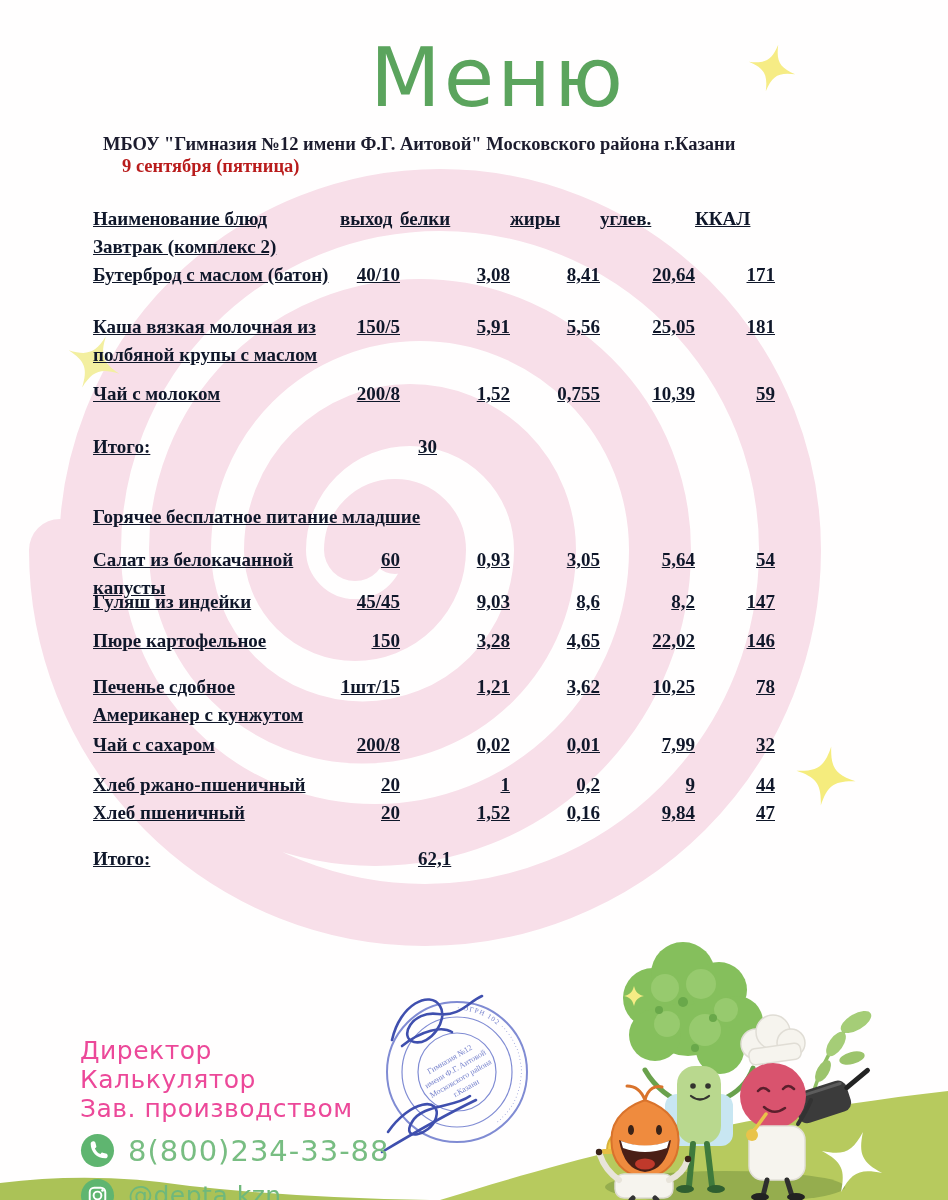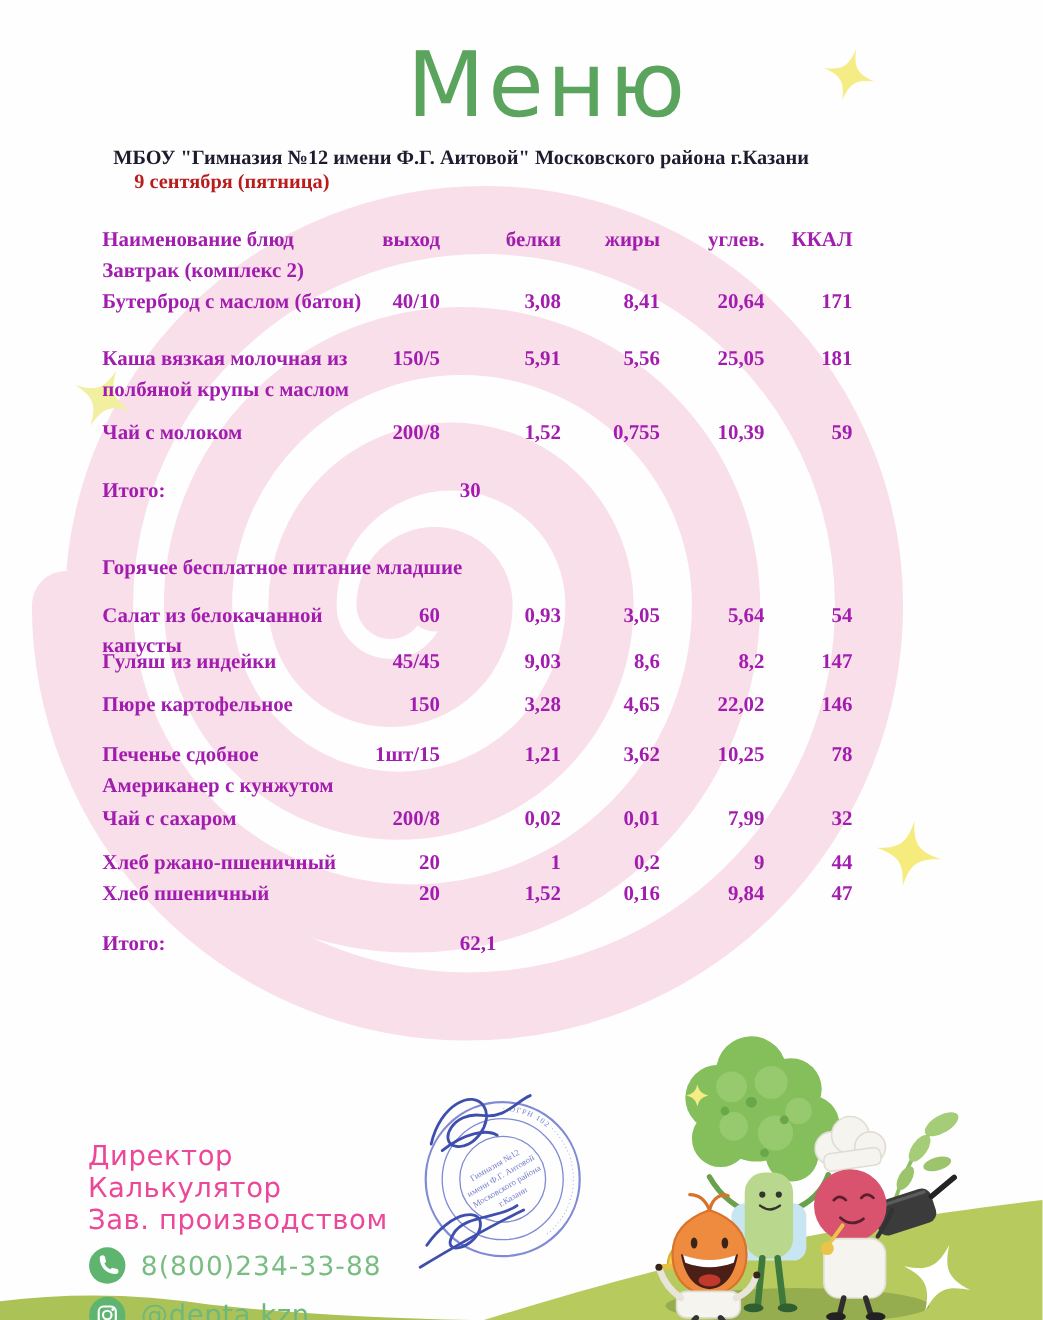--- a/index.html
+++ b/index.html
@@ -14,40 +14,40 @@
   #white-star{left:820px;top:1130px;z-index:3;}
   #stamp{left:372px;top:982px;z-index:4;}
   
   #title{left:0;right:0;top:30px;text-align:center;z-index:3;
          font-family:"DejaVu Sans",sans-serif;font-size:82px;font-weight:400;
          color:#5ba45d;letter-spacing:3px;padding-left:48px;}
   #school{left:103px;top:134px;z-index:3;font-size:18.5px;font-weight:700;color:#1c1c2e;}
   #date{left:122px;top:156px;z-index:3;font-size:18.5px;font-weight:700;color:#b91c1c;}
   
   #menu{left:93px;top:205px;width:695px;z-index:3;font-size:19px;font-weight:700;
-        color:#a21caf;}
+        color:#0f172a;text-decoration:underline;}
   .trow{display:grid;grid-template-columns:247px 60px 110px 90px 95px 80px;line-height:28px;}
   .trow .c{white-space:nowrap;}
   .trow .name{white-space:normal;padding-right:4px;}
   .trow .name.nowrap{white-space:nowrap;}
-  .trow .hc{text-align:right;}
+  .trow .hc{text-align:left;}
   .trow .num{text-align:right;}
   .section-title{line-height:28px;white-space:nowrap;}
   .total{display:flex;line-height:28px;}
   .total .tl{width:247px;}
   .total .tv{margin-left:78px;}
   .mt24{margin-top:24px}.mt11{margin-top:11px}.mt25{margin-top:25px}.mt42{margin-top:42px}
   .mt15{margin-top:15px}.mtn14{margin-top:-14px}.mt18{margin-top:18px}.mt2{margin-top:2px}
   .mt12{margin-top:12px}
   
   #footer{left:80px;top:1036px;z-index:4;font-family:"DejaVu Sans",sans-serif;}
   .role{font-size:25px;color:#ec4899;line-height:29px;letter-spacing:.5px;}
   .contact{display:flex;align-items:center;margin-top:10px;}
   .contact .ic{width:35px;height:35px;flex:0 0 35px;}
-  .phone-txt{margin-left:13px;font-size:24px;color:#78bd82;letter-spacing:1px;}
+  .phone-txt{margin-left:13px;font-size:29px;color:#78bd82;letter-spacing:1px;}
   .insta-txt{margin-left:13px;font-size:25px;color:#6fb87b;letter-spacing:.5px;}
 </style>
 </head>
 <body>
 
 <svg id="spiral" class="layer" width="948" height="1200" viewBox="0 0 948 1200">
   <circle cx="395" cy="550" r="24" fill="#f8dfe9"></circle>
   <path d="M355 550
            A 40 40 0 0 1 435 550
            A 80 80 0 0 1 275 550

